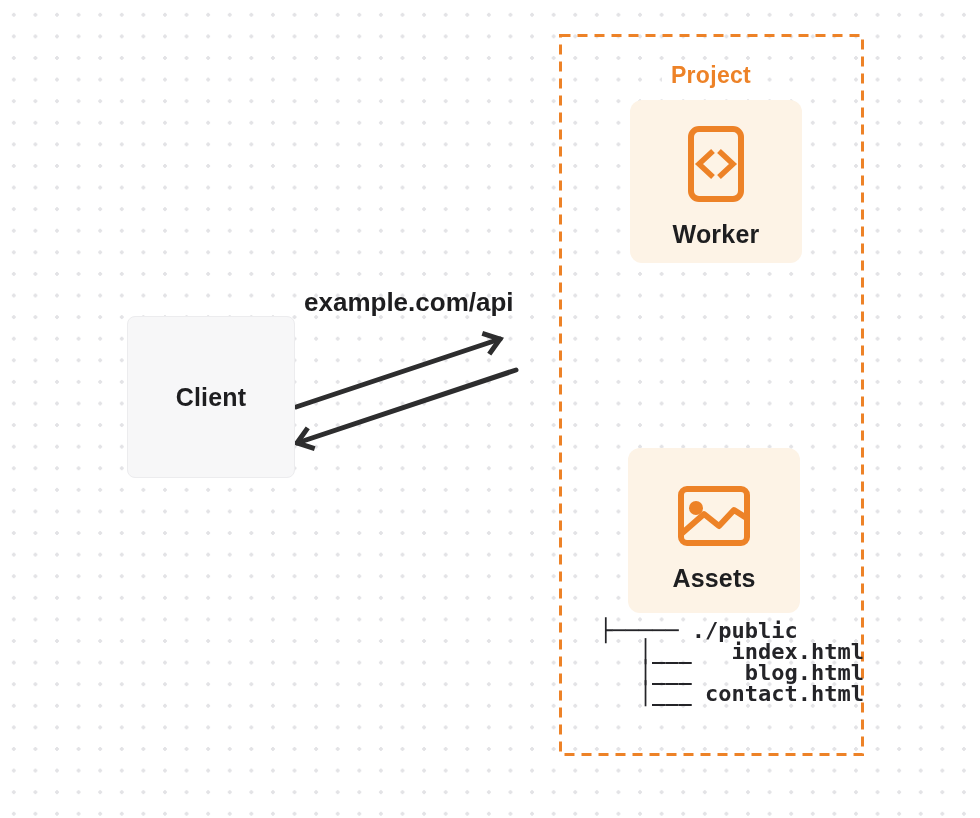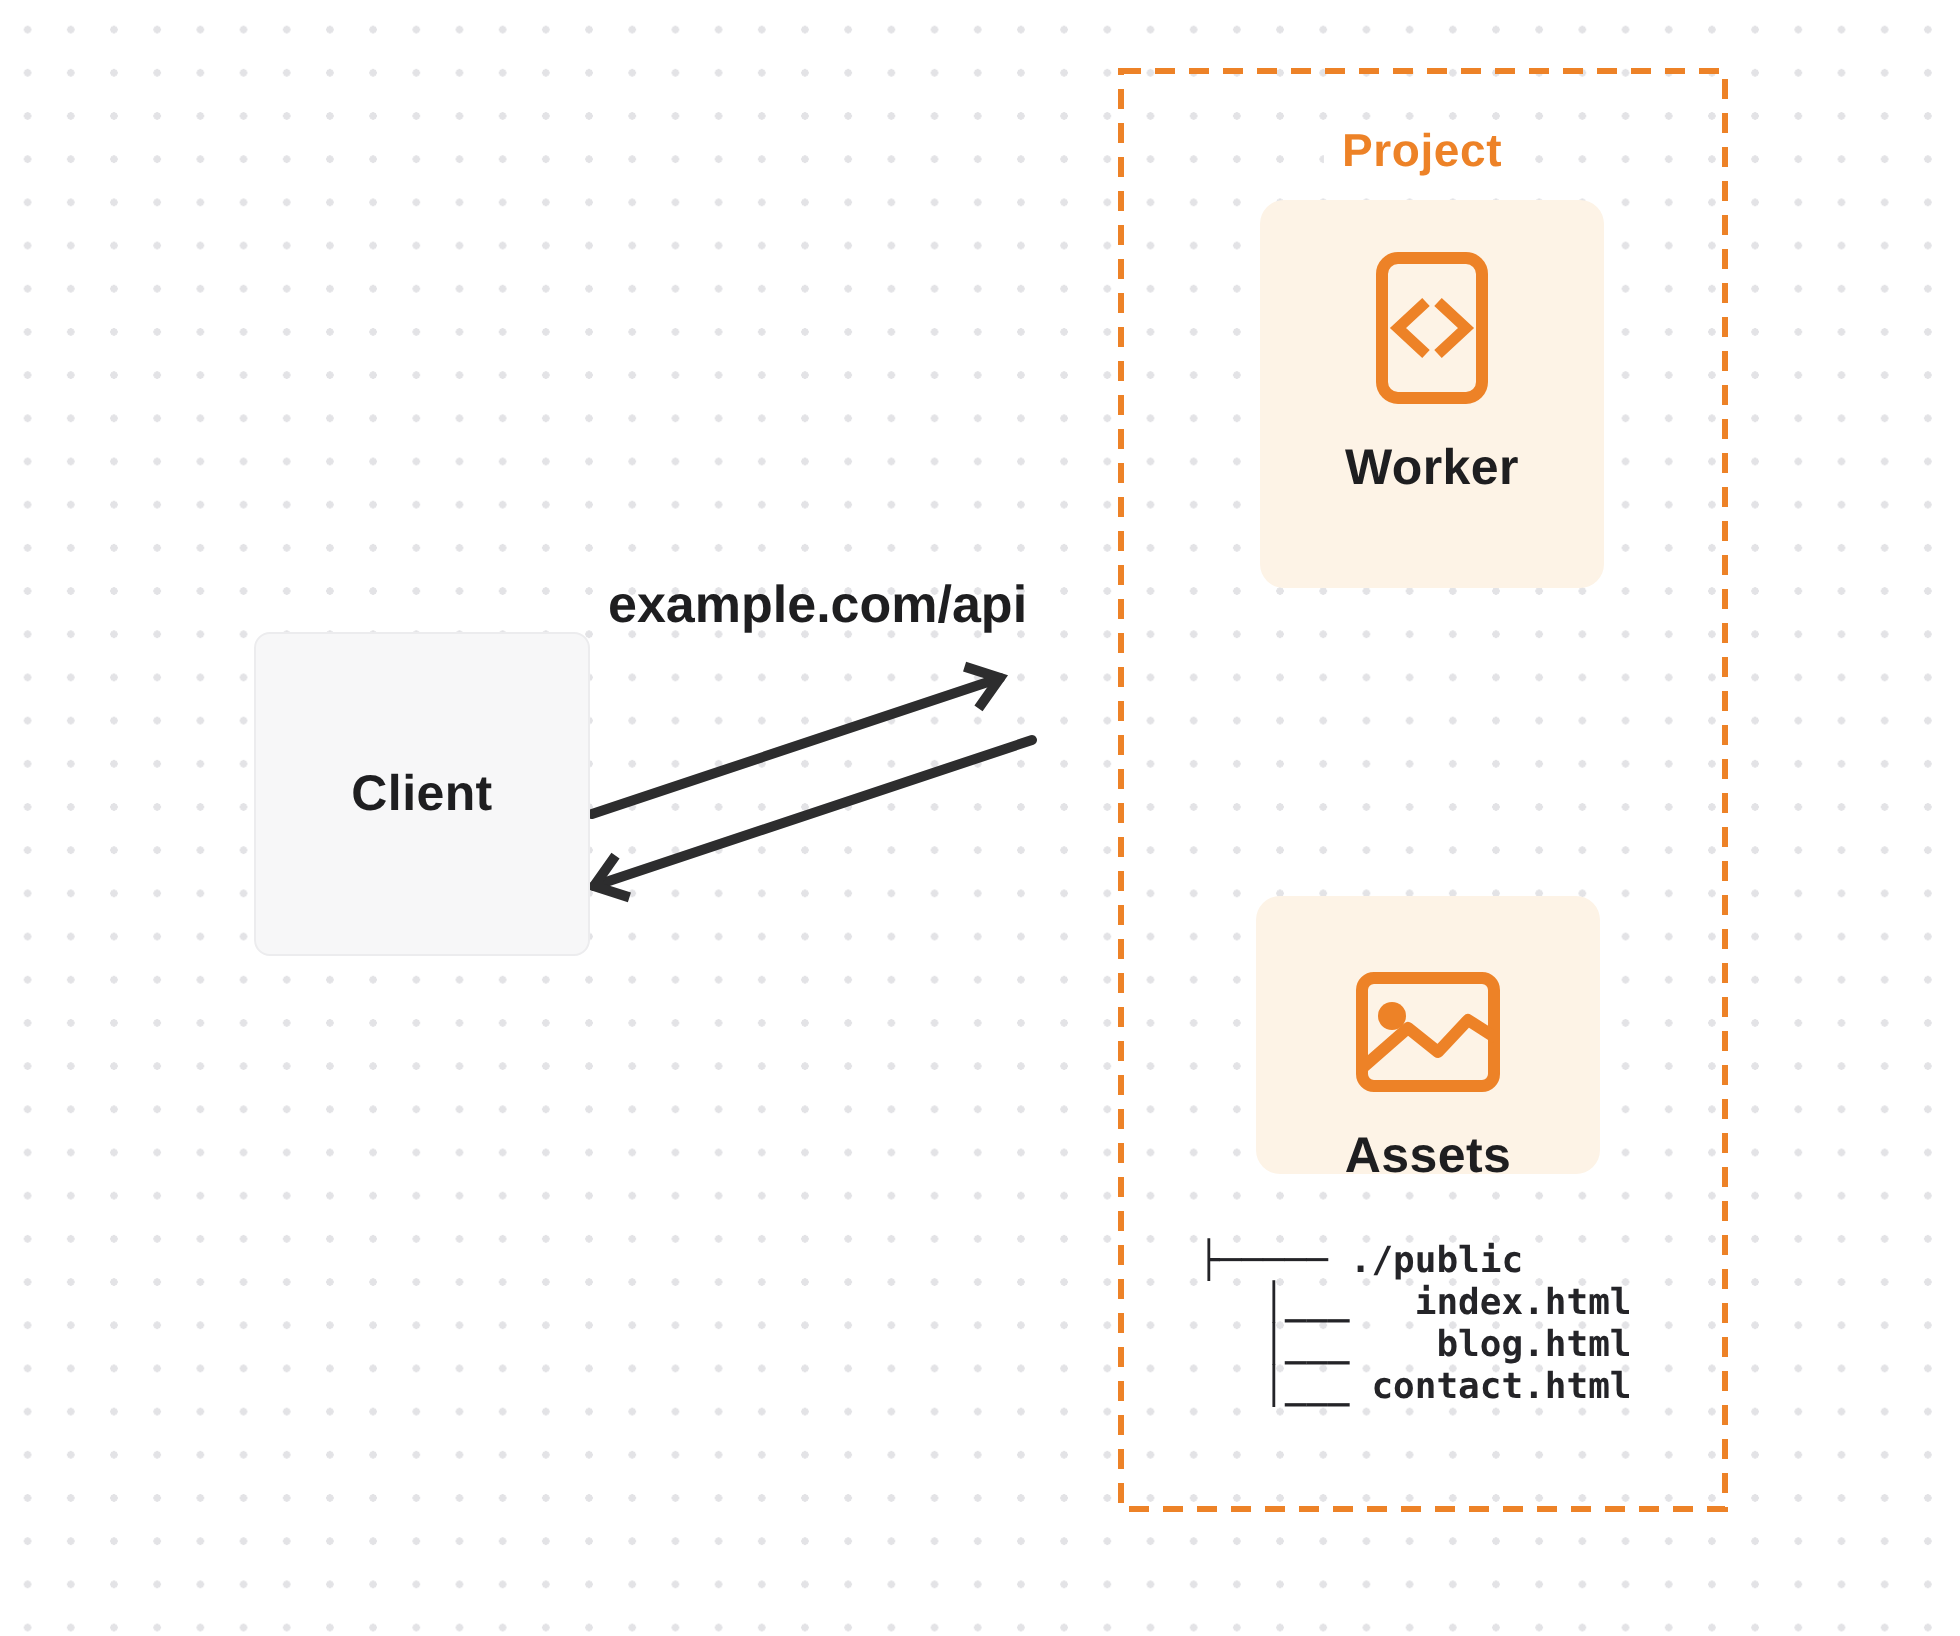--- a/index.html
+++ b/index.html
@@ -60,34 +60,34 @@
     background:var(--bg); padding:0 9px; z-index:4;
     letter-spacing:0.3px;
     margin-top:42px;
   }
   
   .card{
     width:172px; background:var(--cream); border-radius:12px;
     display:flex; flex-direction:column; align-items:center;
     z-index:2;
   }
-  .worker-card{left:630px; top:100px; height:194px;}
-  .assets-card{left:628px; top:448px; height:139px;}
+  .worker-card{left:630px; top:100px; height:163px;}
+  .assets-card{left:628px; top:448px; height:165px;}
   .card .icon-wrap{display:flex; align-items:center; justify-content:center;}
   .worker-card .icon-wrap{margin-top:26px; height:76px;}
   .assets-card .icon-wrap{margin-top:38px; height:60px;}
   .worker-card .node-label{margin-top:18px;}
   .assets-card .node-label{margin-top:18px;}
   .icon-stroke{stroke:var(--orange); fill:none;}
   .icon-fill{fill:var(--orange);}
   
   .file-tree{
     left:599px; top:620px; z-index:2;
     font-family:"DejaVu Sans Mono", monospace;
-    font-size:18px; line-height:21px; font-weight:bold;
+    font-size:22px; line-height:21px; font-weight:bold;
     color:#242428; white-space:pre;
   }
 </style>
 </head>
 <body>
 
 <svg class="abs overlay" width="980" height="818" viewBox="0 0 980 818" xmlns="http://www.w3.org/2000/svg">
   <defs>
     <marker id="chevron" markerUnits="userSpaceOnUse" markerWidth="44" markerHeight="44" viewBox="-22 -22 44 44" refX="0" refY="0" orient="auto">
       <path class="chev" d="M -15 -11 L 0 0 L -15 11"></path>

